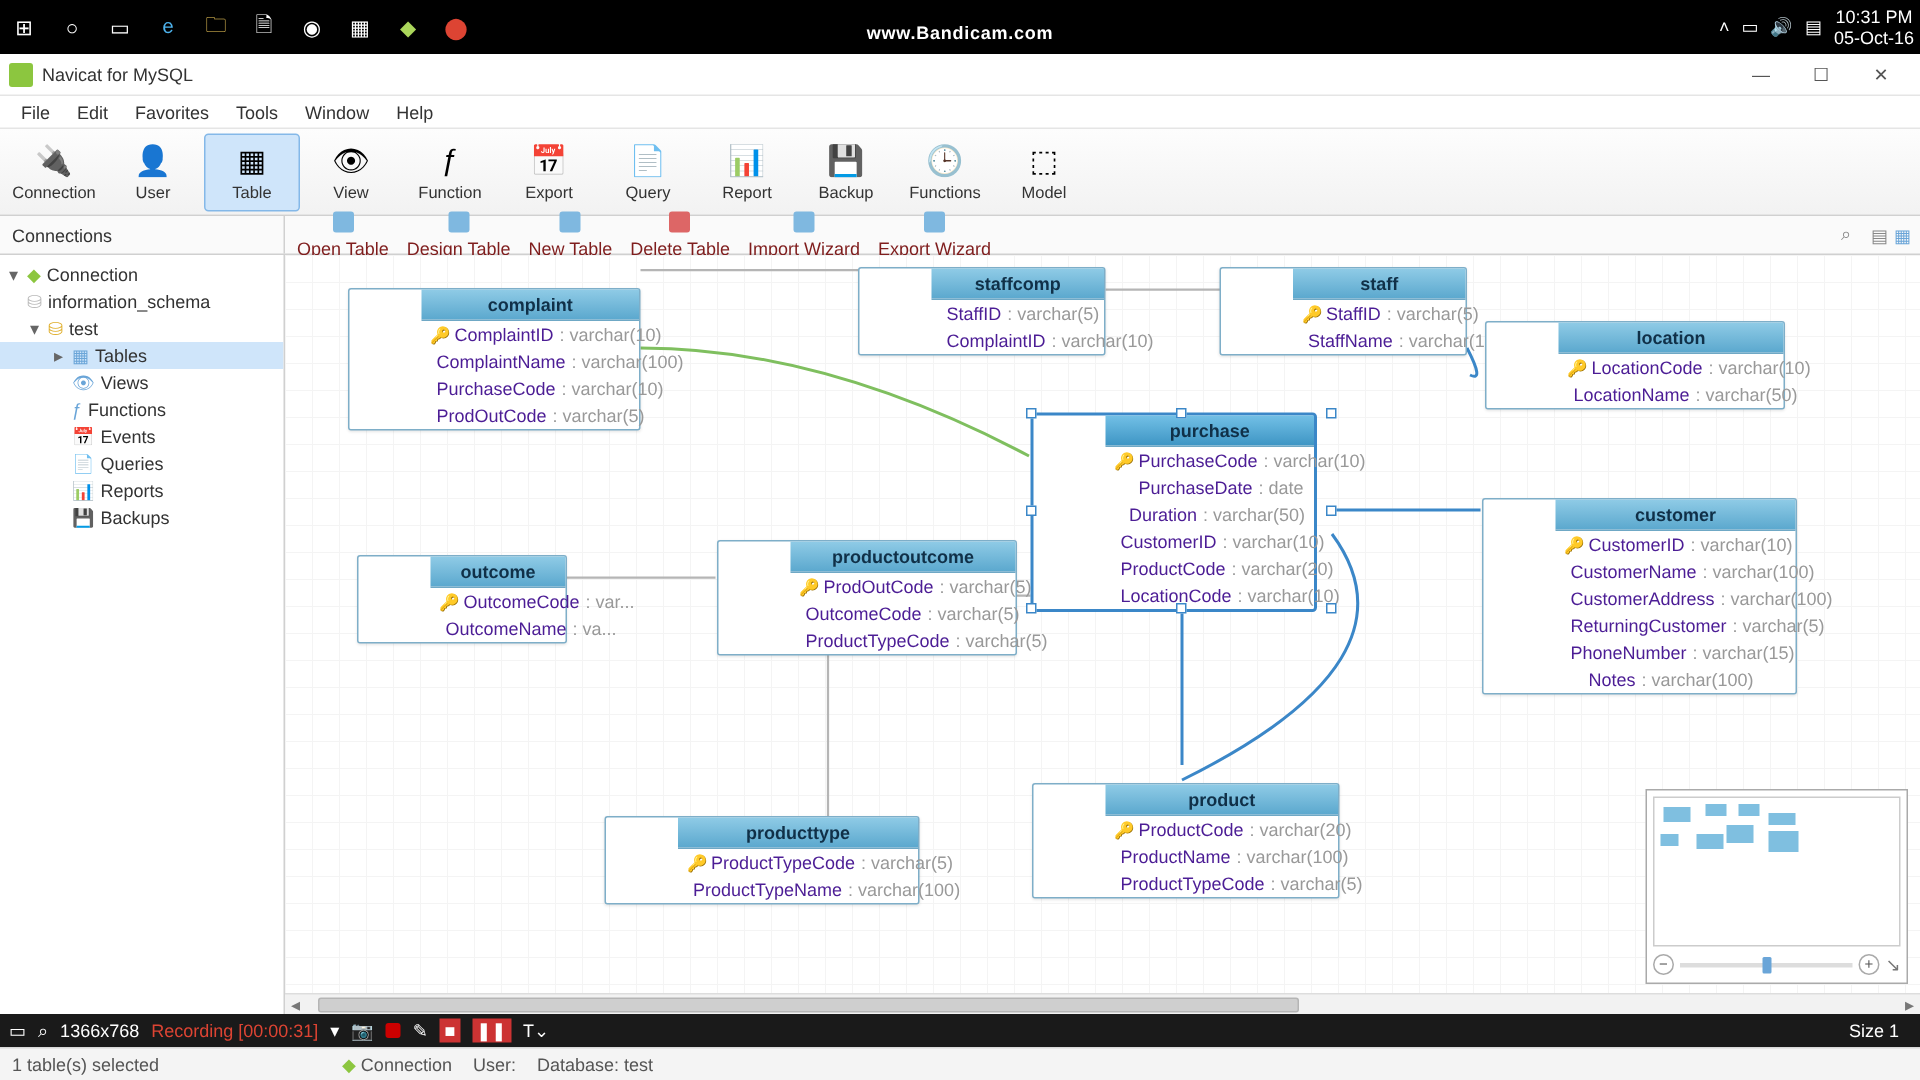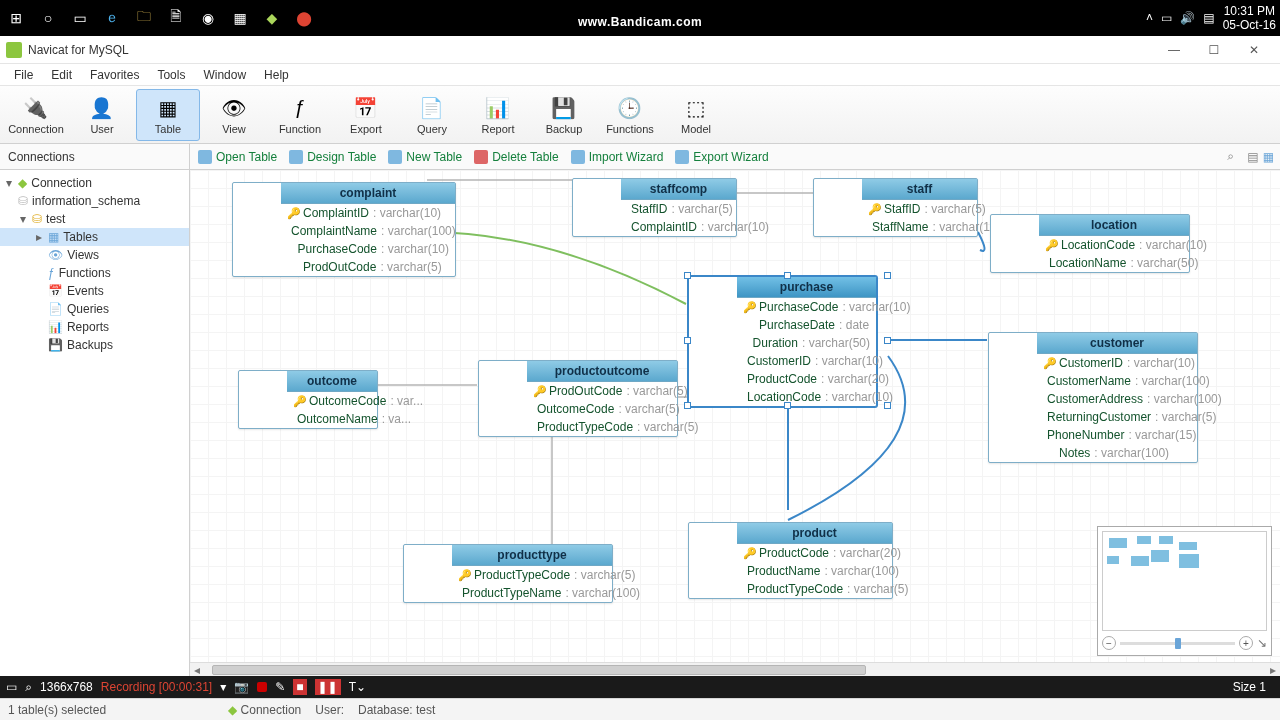--- a/index.html
+++ b/index.html
@@ -29,21 +29,21 @@
 .maintoolbar { height: 58px; display: flex; align-items: center; padding: 0 4px; border-bottom: 1px solid #d0d0d0; gap: 2px; background: linear-gradient(#fdfdfd,#f2f2f2);}
 .tool { width: 64px; height: 52px; display: flex; flex-direction: column; align-items: center; justify-content: center; gap: 2px; border-radius: 3px; }
 .tool.selected { background: #cfe5fa; border: 1px solid #84b8e8; }
 .tool .ticon { width: 26px; height: 26px; display: flex; align-items: center; justify-content: center; font-size: 20px; }
 .tool .tlabel { font-size: 11px; color: #333; }
 
 
 .subtoolbar { height: 26px; display: flex; align-items: center; border-bottom: 1px solid #d0d0d0; background: #fafafa; }
 .conn-label { width: 190px; padding: 0 8px; color: #333; font-size: 12px; border-right: 1px solid #d0d0d0; height: 100%; display: flex; align-items: center; text-align: right;}
 .subtoolbar-items { display: flex; align-items: center; gap: 4px; padding: 0 4px; flex: 1; }
-.subitem { display: flex; align-items: center; gap: 4px; padding: 2px 4px; color: #15803d; }
+.subitem { display: flex; align-items: center; gap: 4px; padding: 2px 4px; color: #7f1d1d; flex-direction: column; }
 .subitem .sicon { width: 14px; height: 14px; background: #7fb8e0; border-radius: 2px; }
 .subitem.red .sicon { background: #d66; }
 .subtoolbar-end { display: flex; align-items: center; gap: 4px; padding-right: 6px; }
 .search-icon { width: 16px; height: 16px; color: #888; }
 
 
 .main { display: flex; height: calc(720px - 36px - 28px - 22px - 58px - 26px - 22px - 22px); }
 
 
 .sidebar { width: 190px; border-right: 1px solid #d0d0d0; padding: 4px 0; overflow: auto; background: #fff;}
@@ -70,21 +70,21 @@
 .minimap-zoom .ztrack { flex: 1; height: 3px; background: #ddd; position: relative;}
 .minimap-zoom .zthumb { position: absolute; left: 48%; top: -4px; width: 6px; height: 11px; background: #6aa5d8; border-radius: 1px;}
 
 
 .entity { position: absolute; background: #fff; border: 1px solid #7eaec8; border-radius: 2px; box-shadow: 0 1px 2px rgba(0,0,0,.1); min-width: 140px; padding-left: 48px;}
 .entity.selected { border: 1px solid #3b87c8; box-shadow: 0 0 0 1px #3b87c8;}
 .entity-header { background: linear-gradient(#8fcbe6,#5ba8ce); color: #103048; font-weight: bold; text-align: center; padding: 3px 4px; border-bottom: 1px solid #6fa8c5; font-size: 12px;}
 .entity.selected .entity-header { background: linear-gradient(#72c0e6,#3e95c4);}
 .entity-row { display: flex; align-items: center; gap: 4px; padding: 2px 6px; color: #333; white-space: nowrap;}
 .entity-row .key { width: 12px; color: #e0a800; font-size: 11px; text-align: center;}
-.entity-row .fname { color: #14532d;}
+.entity-row .fname { color: #4c1d95;}
 .entity-row .ftype { color: #999;}
 
 
 .handle { position: absolute; width: 7px; height: 7px; background: #fff; border: 1px solid #3b87c8; }
 
 
 .lines { position: absolute; left: 0; top: 0; width: 100%; height: 100%; pointer-events: none; }
 
 
 .recorder { height: 22px; background: #1a1a1a; color: #fff; display: flex; align-items: center; padding: 0 6px; font-size: 11px; gap: 8px; justify-content: space-between;}
@@ -287,21 +287,21 @@
       <path d="M 547 23 L 624 23" stroke="#b5b5b5" stroke-width="1.5" fill="none"></path>
       <path d="M 698 170 L 797 170" stroke="#3b87c8" stroke-width="2" fill="none"></path>
       <path d="M 698 186 Q 760 270 598 350" stroke="#3b87c8" stroke-width="2" fill="none"></path>
       <path d="M 598 210 L 598 340" stroke="#3b87c8" stroke-width="2" fill="none"></path>
       <path d="M 788 62 Q 800 85 790 80" stroke="#3b87c8" stroke-width="2" fill="none"></path>
       <path d="M 182 215 L 287 215" stroke="#b5b5b5" stroke-width="1.5" fill="none"></path>
       <path d="M 322 245 L 362 245 L 362 400 L 422 400" stroke="#b5b5b5" stroke-width="1.5" fill="none"></path>
       <path d="M 362 245 L 362 227 L 497 227" stroke="#b5b5b5" stroke-width="1.5" fill="none"></path>
     </svg>
     <div id="entities">
-        <div class="entity" style="left: 42px; top: 12px; width: 224px;">
+        <div class="entity" style="left: 42px; top: 22px; width: 195px;">
           <div class="entity-header">complaint</div>
           <div class="entity-row">
             <span class="key">🔑</span>
             <span class="fname">ComplaintID</span>
             <span class="ftype"> : varchar(10)</span>
           </div>
           <div class="entity-row">
             <span class="key"></span>
             <span class="fname">ComplaintName</span>
             <span class="ftype"> : varchar(100)</span>

